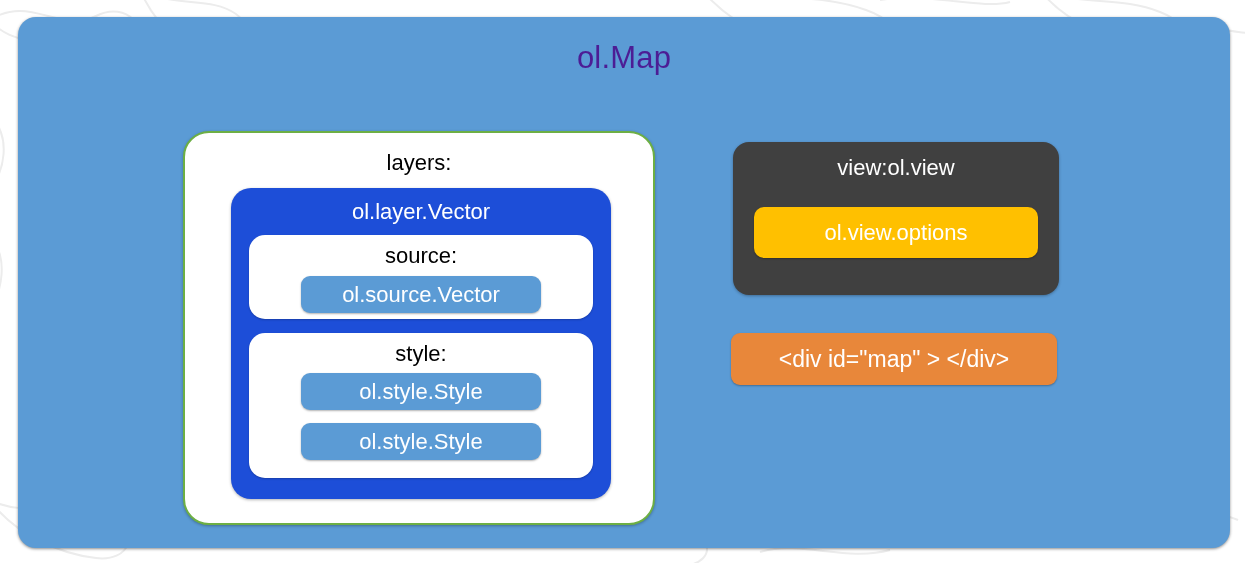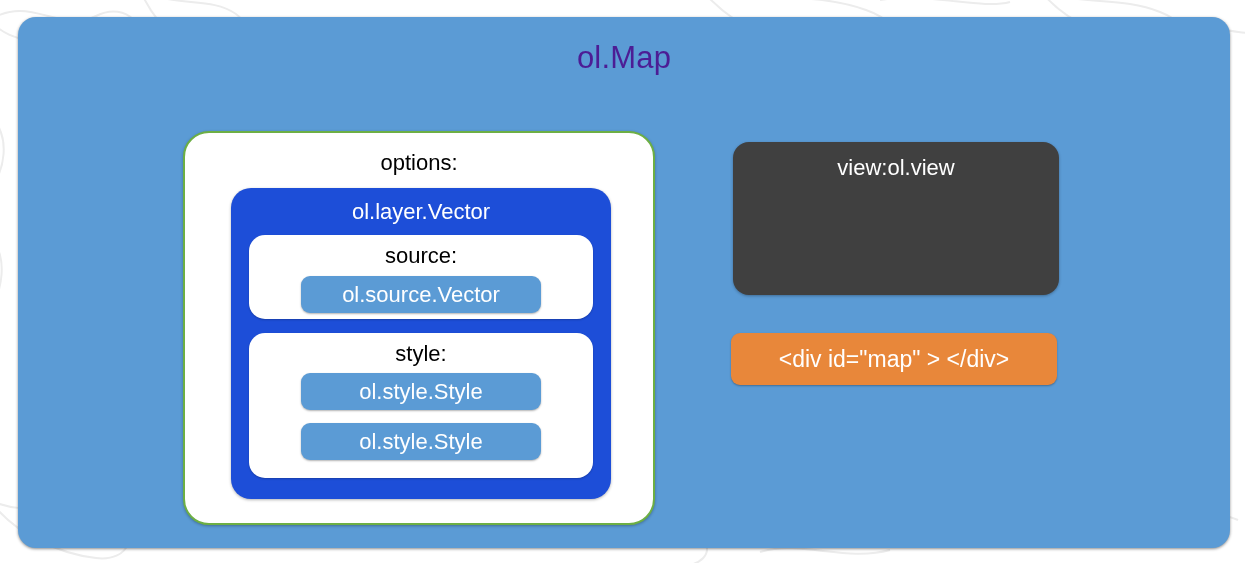--- a/index.html
+++ b/index.html
@@ -263,21 +263,21 @@
 </svg>
 
 <div id="diagram-root">
 
   <div class="map-container">
 
     <div class="map-title">ol.Map</div>
 
     <div class="layers-panel">
 
-      <div class="panel-label layers-label">options:</div>
+      <div class="panel-label layers-label">layers:</div>
 
       <div class="layer-vector">
 
         <div class="layer-vector-title">ol.layer.Vector</div>
 
         <div class="inner-white source-box">
           <div class="inner-label">source:</div>
           <div class="pill pill-source">ol.source.Vector</div>
         </div>
 
@@ -285,18 +285,19 @@
           <div class="inner-label">style:</div>
           <div class="pill pill-style-1">ol.style.Style</div>
           <div class="pill pill-style-2">ol.style.Style</div>
         </div>
 
       </div>
     </div>
 
     <div class="view-box">
       <div class="view-title">view:ol.view</div>
+      <div class="view-options">ol.view.options</div>
     </div>
 
     <div class="div-map-box">&lt;div id="map" &gt; &lt;/div&gt;</div>
 
   </div>
 </div>
 
 </body></html>

